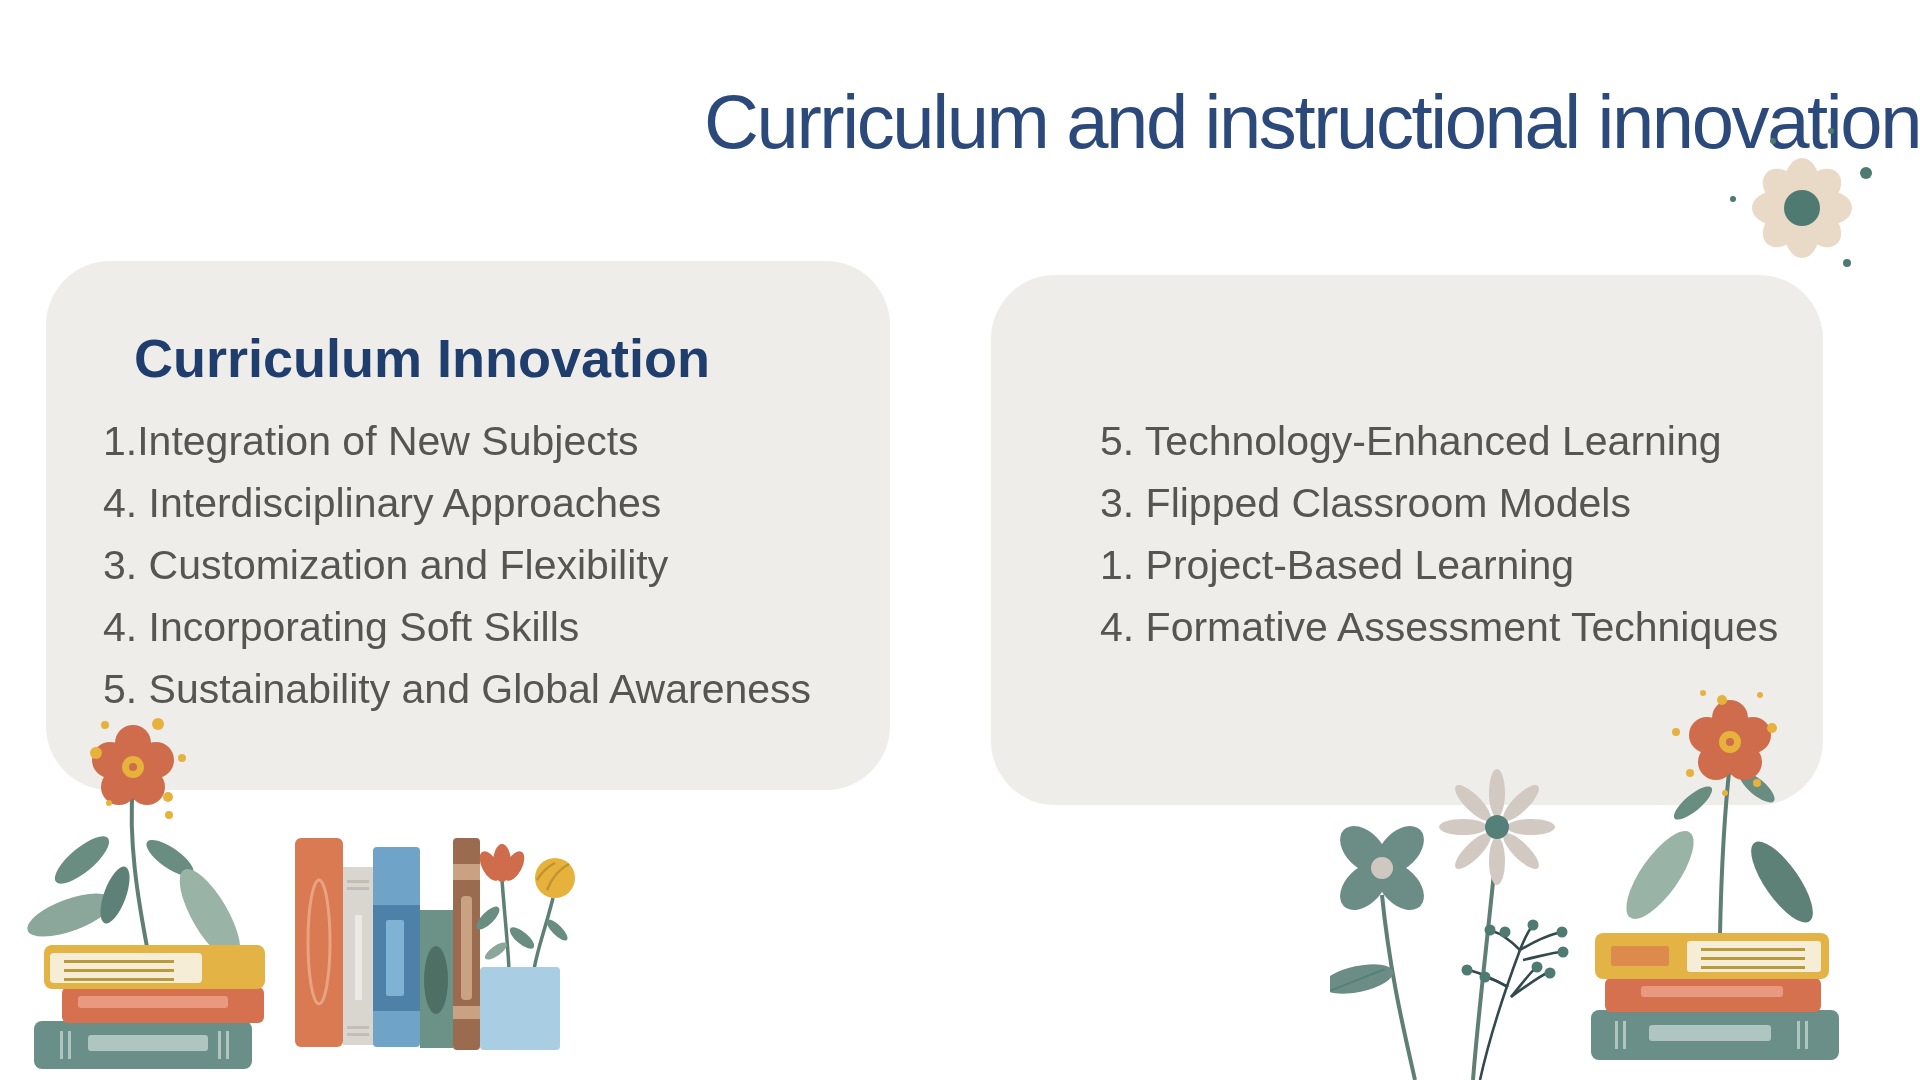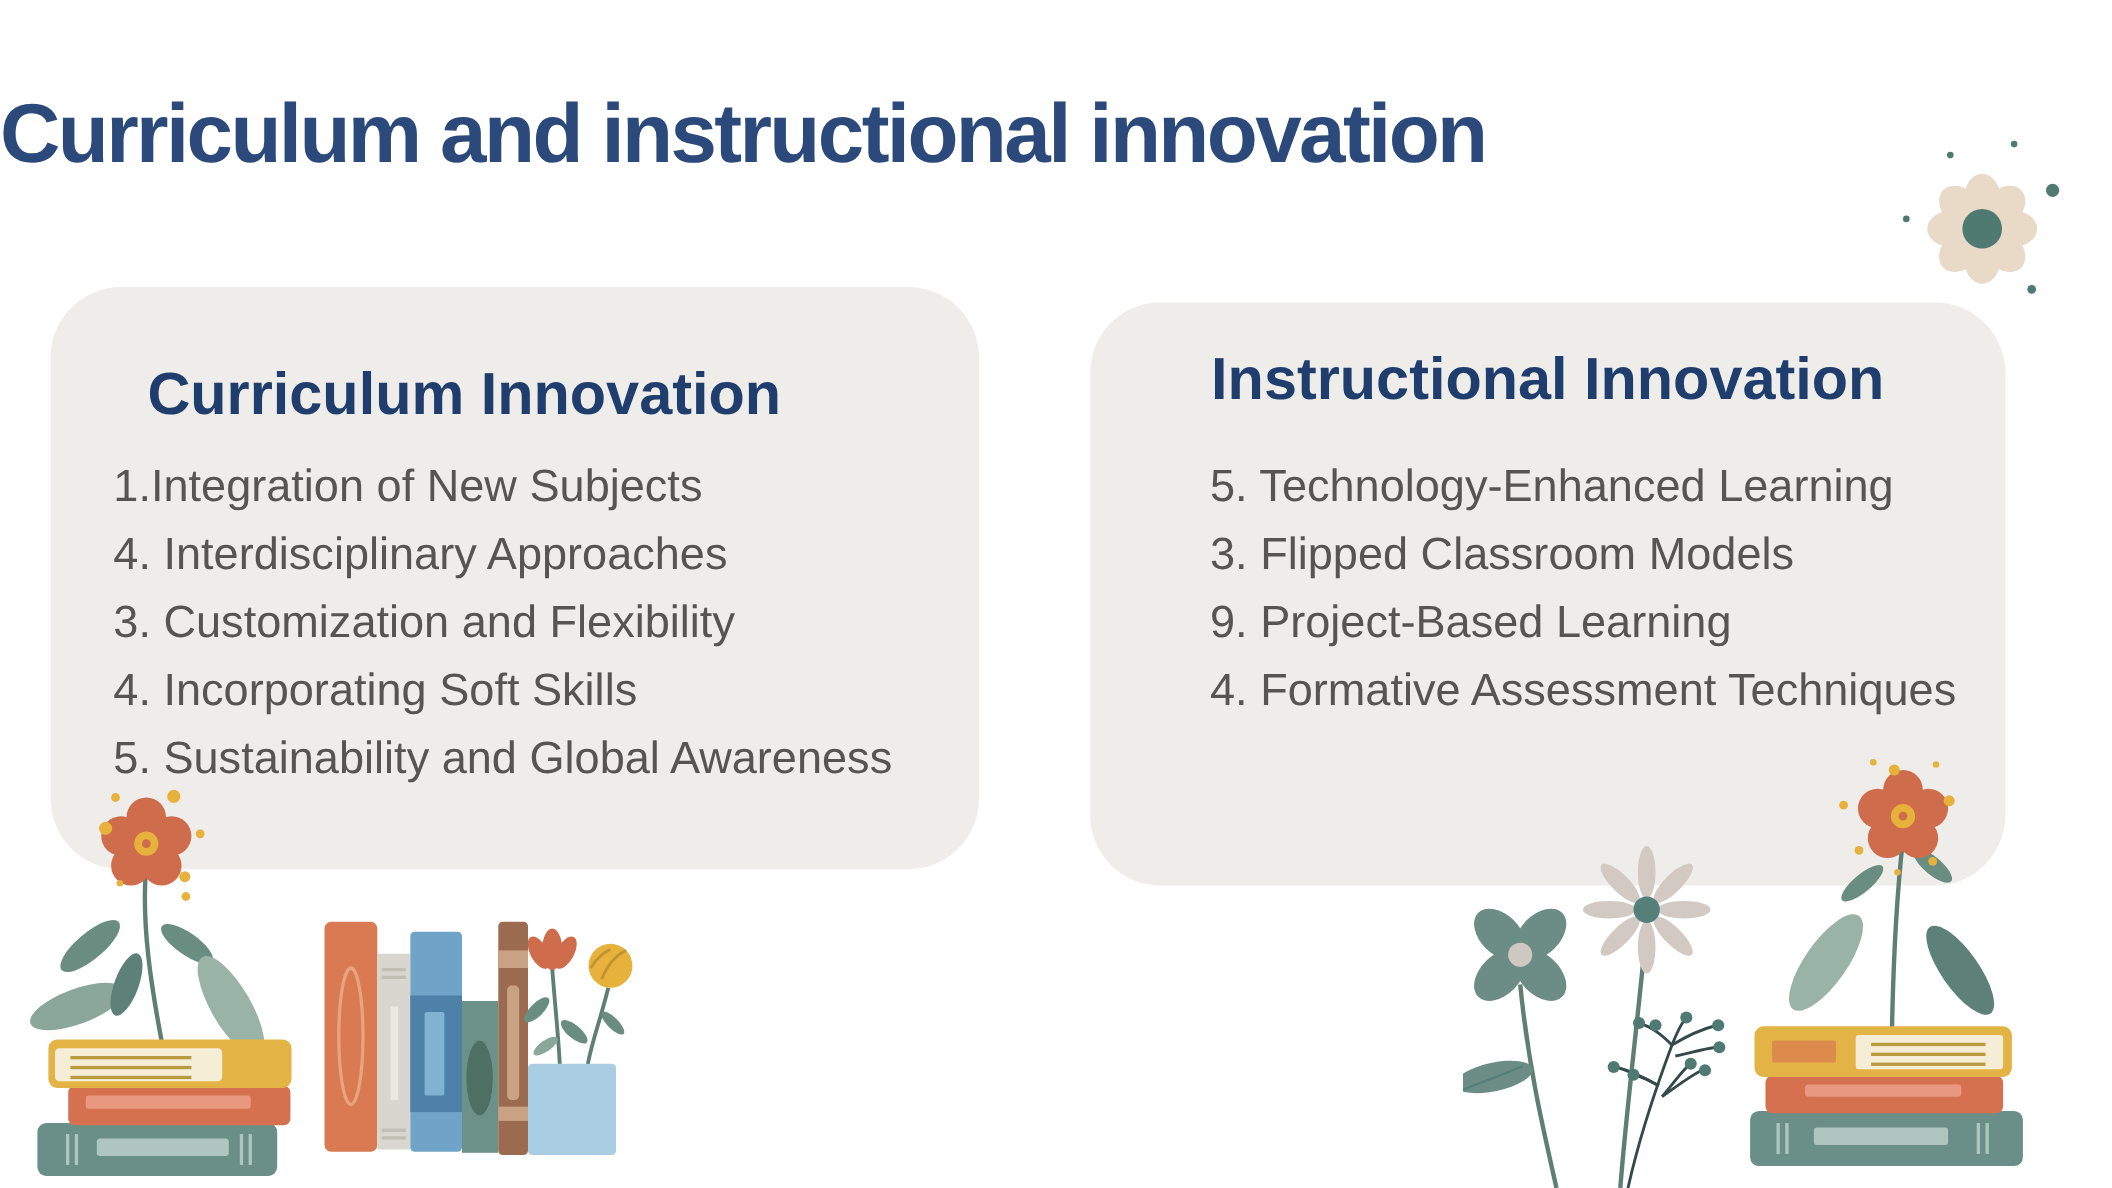--- a/index.html
+++ b/index.html
@@ -15,22 +15,22 @@
     --planter-blue:#A9CDE2; --label-orange:#DD8B4C; --daisy-petal:#D2C9C3; --daisy-center:#55807A;
     --clover-teal:#6B8D86; --clover-center:#CFC8C1; --sprig-dark:#33494B; --flower-accent-dark:#BF9330;
   }
   html,body{margin:0;padding:0;}
   body{background:#888;font-family:"Liberation Sans", sans-serif;}
   .slide{
     position:relative; width:1920px; height:1080px; overflow:hidden;
     background:var(--page-bg);
   }
   .title{
-    position:absolute; left:0; right:0; top:84px; text-align:left;
-    font-size:76px; font-weight:700; letter-spacing:-2.4px; line-height:1;
+    position:absolute; left:0; right:0; top:84px; text-align:right;
+    font-size:76px; font-weight:400; letter-spacing:-2.4px; line-height:1;
     color:var(--title-navy); white-space:nowrap;
   }
   .card{
     position:absolute; background:var(--card-bg); border-radius:64px;
   }
   .card-left{ left:46px; top:261px; width:844px; height:529px; }
   .card-right{ left:991px; top:275px; width:832px; height:530px; }
   .card-heading{
     position:absolute; font-size:54px; font-weight:700; line-height:1;
     color:var(--heading-navy); white-space:nowrap;
@@ -51,34 +51,33 @@
 <body>
 
 <div class="slide">
 
   <div class="title">Curriculum and instructional innovation</div>
 
   <div class="card card-left"></div>
   <div class="card card-right"></div>
 
   <div class="card-heading heading-left">Curriculum Innovation</div>
-  <div class="card-heading heading-right">Instructional Innovation</div>
 
   <div class="list list-left">
     <div class="li">1.Integration of New Subjects</div>
     <div class="li">4. Interdisciplinary Approaches</div>
     <div class="li">3. Customization and Flexibility</div>
     <div class="li">4. Incorporating Soft Skills</div>
     <div class="li">5. Sustainability and Global Awareness</div>
   </div>
 
   <div class="list list-right">
     <div class="li">5. Technology-Enhanced Learning</div>
     <div class="li">3. Flipped Classroom Models</div>
-    <div class="li">9. Project-Based Learning</div>
+    <div class="li">1. Project-Based Learning</div>
     <div class="li">4. Formative Assessment Techniques</div>
   </div>
 
   <div class="deco" style="left:1702px; top:112px;">
     <svg width="200" height="170" viewBox="0 0 200 170">
       <g transform="translate(100,96)">
         <g style="fill:var(--petal-beige)">
           <ellipse cx="0" cy="-26" rx="17" ry="24"></ellipse>
           <ellipse cx="0" cy="-26" rx="17" ry="24" transform="rotate(45)"></ellipse>
           <ellipse cx="0" cy="-26" rx="17" ry="24" transform="rotate(90)"></ellipse>

